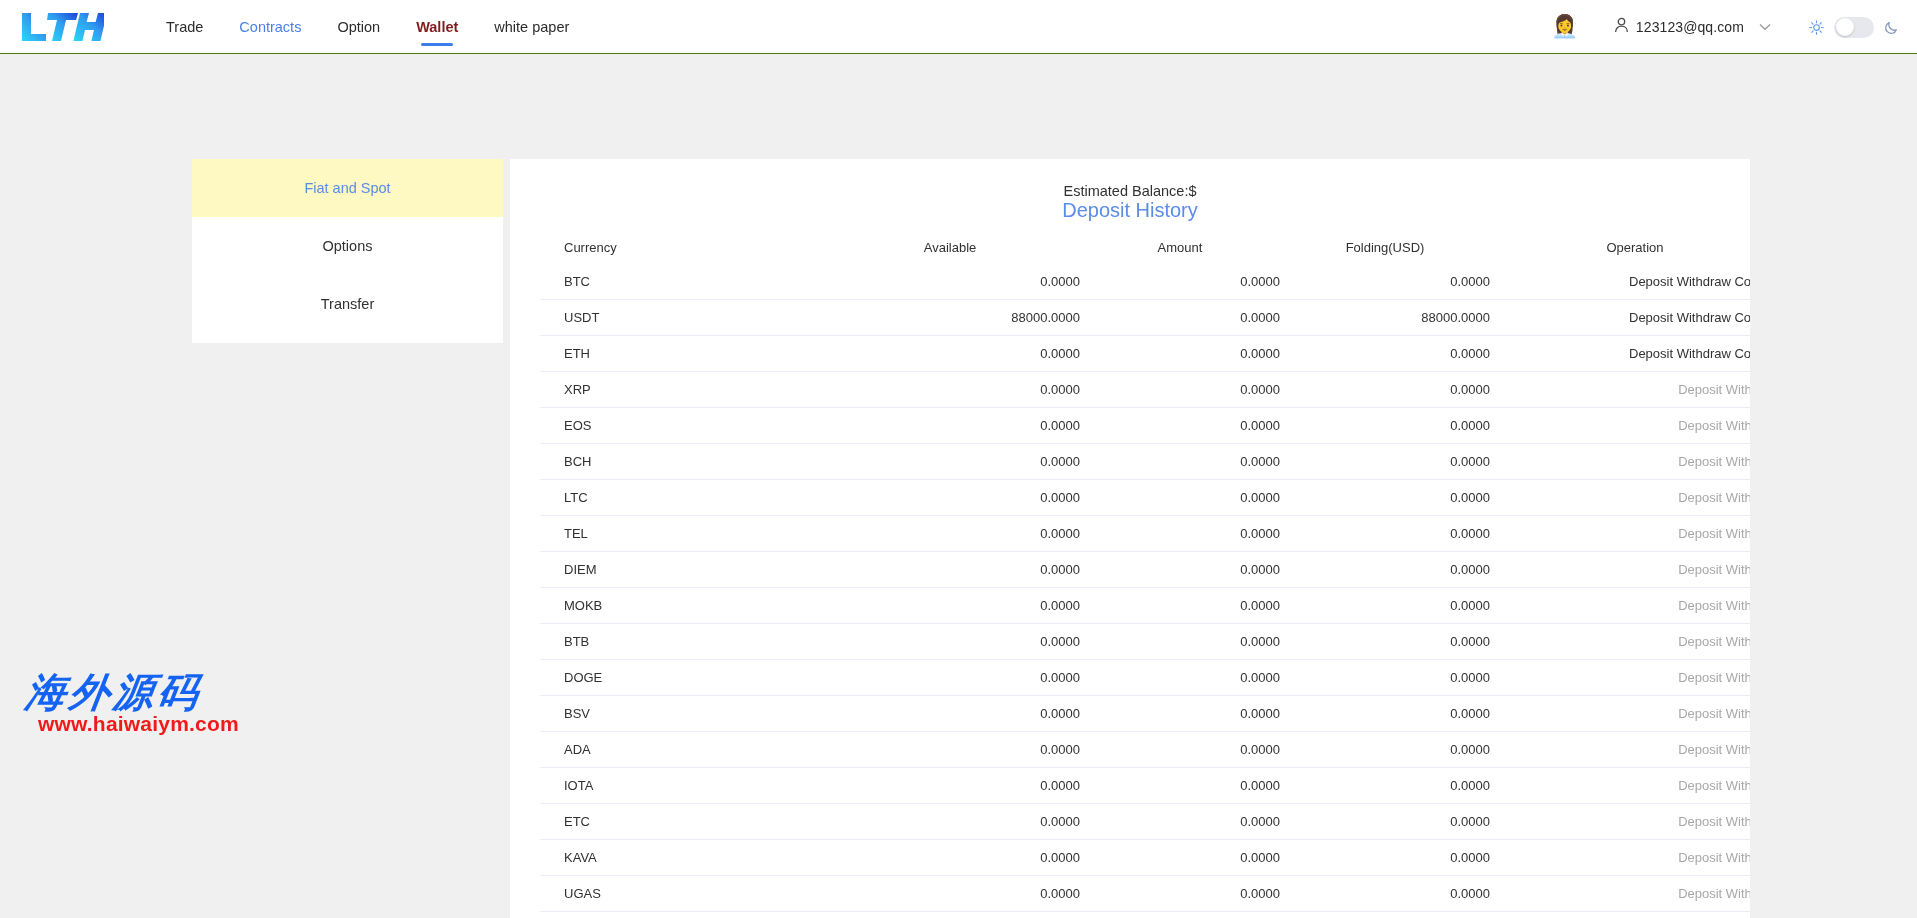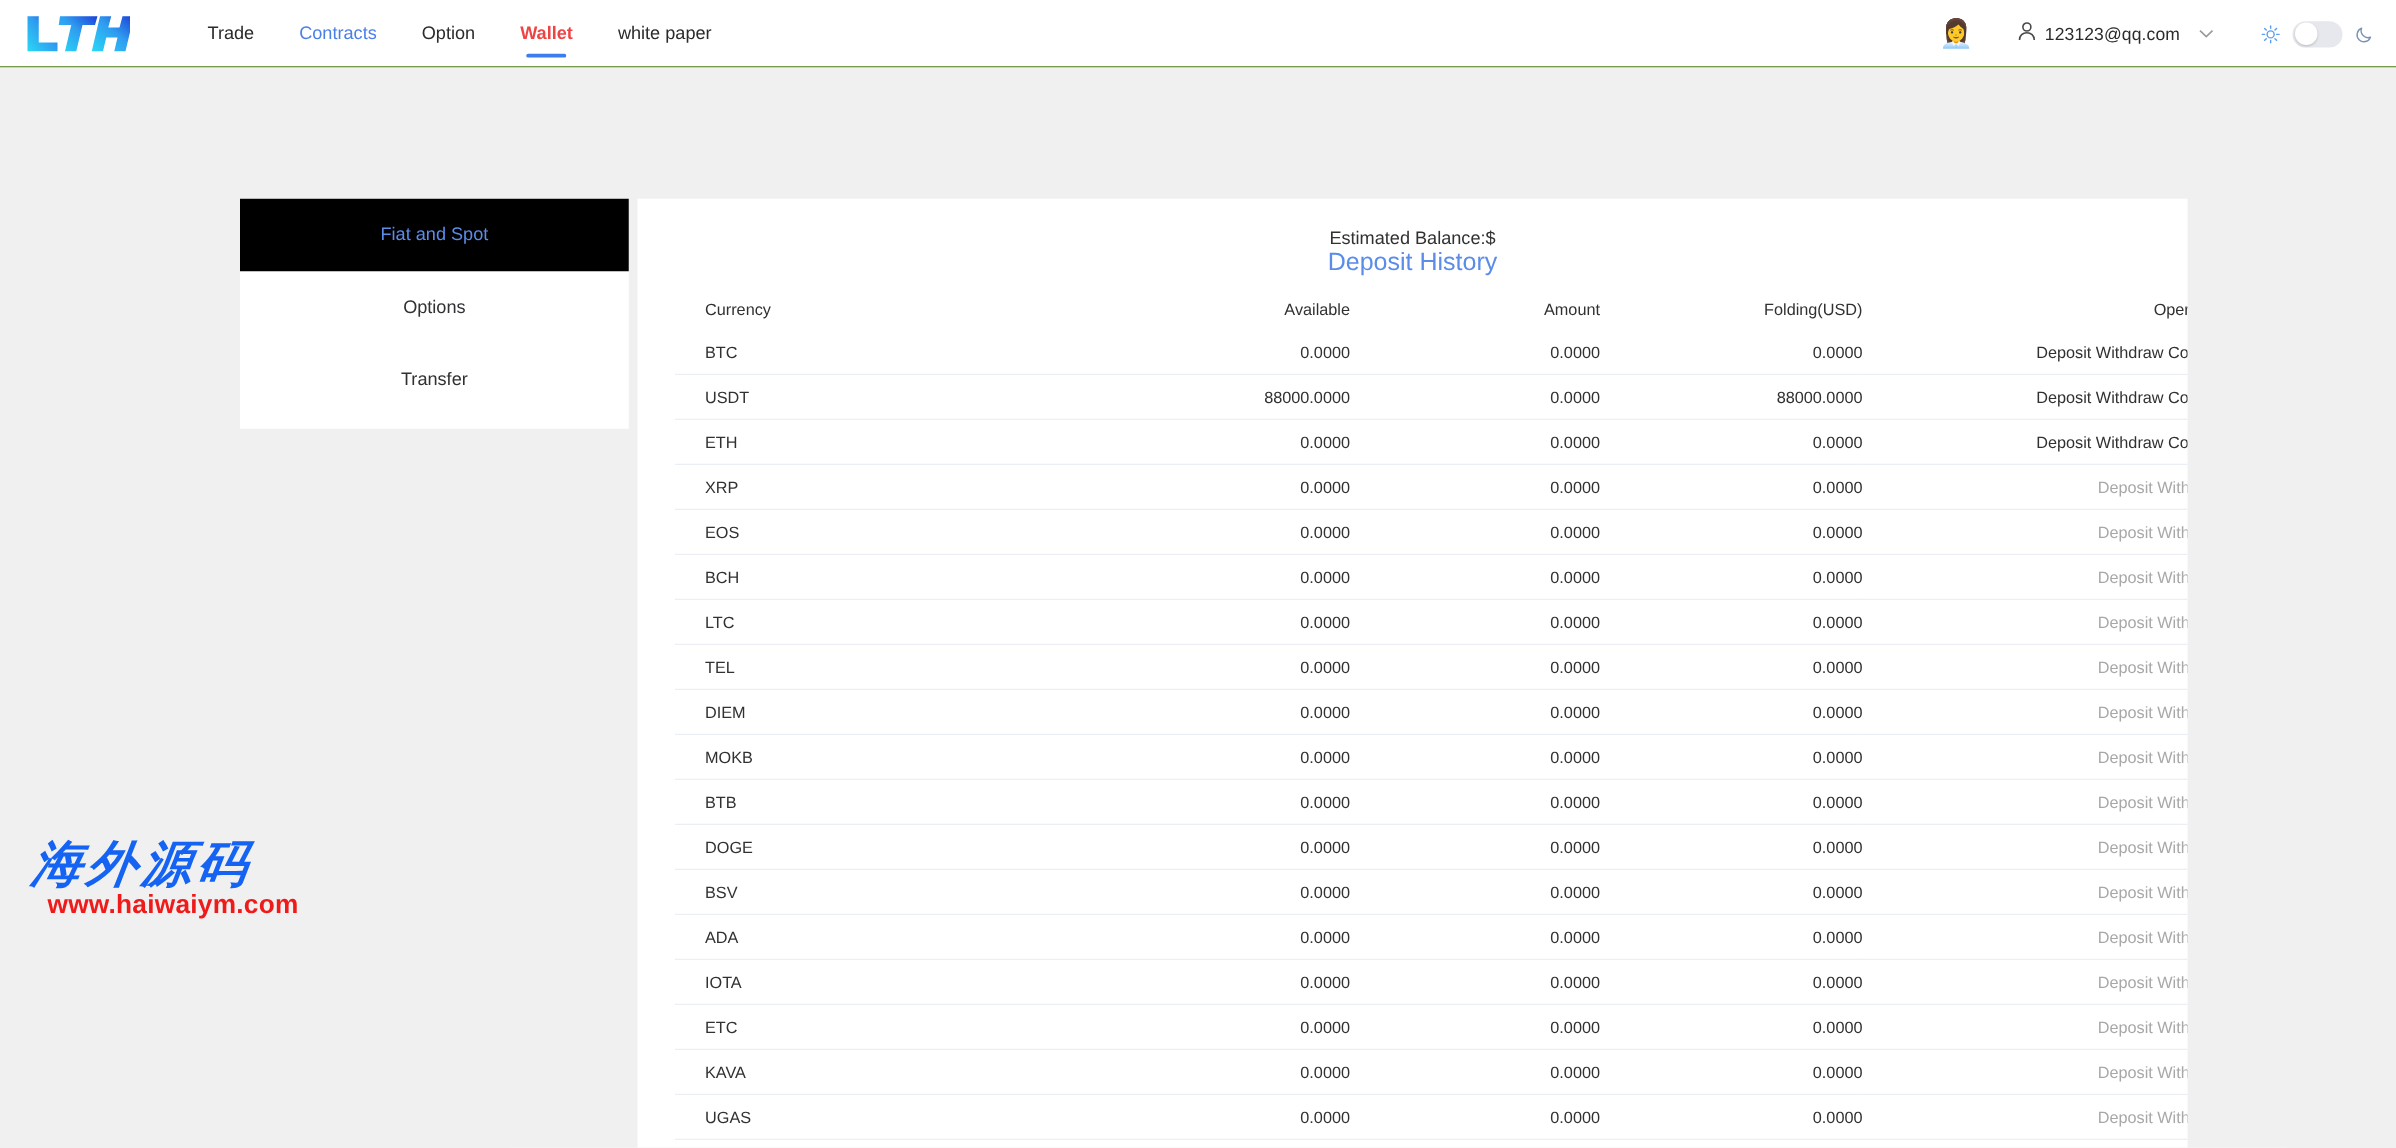--- a/index.html
+++ b/index.html
@@ -38,21 +38,21 @@
     position: relative;
     font-size: 14.5px;
     color: #2b2b2b;
     padding: 0 18px;
     height: 54px;
     line-height: 54px;
     cursor: pointer;
     white-space: nowrap;
   }
   .nav-item.blue { color: #4a7fe8; }
-  .nav-item.active { color: #ef4444; font-weight: bold; }
+  .nav-item.active { color: #7f1d1d; font-weight: bold; }
   .nav-item.active:after {
     content: "";
     position: absolute;
     left: 50%;
     transform: translateX(-50%);
     bottom: 8px;
     width: 32px;
     height: 2.5px;
     background: #3c7ced;
     border-radius: 2px;
@@ -137,21 +137,21 @@
   .side-item {
     height: 58px;
     display: flex;
     align-items: center;
     justify-content: center;
     font-size: 14.5px;
     color: #303133;
     cursor: pointer;
   }
   .side-item.active {
-    background: #000000;
+    background: #fef9c3;
     color: #5a8ce8;
   }
 
   
   .panel {
     width: 1240px;
     margin-left: 7px;
     background: #ffffff;
     padding: 24px 30px 0 30px;
     height: 815px;
@@ -178,21 +178,21 @@
   table.wallet {
     width: 100%;
     border-collapse: collapse;
     table-layout: fixed;
   }
   table.wallet th {
     font-size: 13px;
     font-weight: normal;
     color: #303133;
     padding: 9px 0;
-    text-align: right;
+    text-align: center;
   }
   table.wallet th.c-cur, table.wallet td.c-cur { text-align: left; width: 280px; padding-left: 24px; }
   table.wallet th.c-avail, table.wallet td.c-avail { width: 260px; }
   table.wallet th.c-amt,  table.wallet td.c-amt  { width: 200px; }
   table.wallet th.c-fold, table.wallet td.c-fold { width: 210px; }
   table.wallet th.c-op,   table.wallet td.c-op   { width: 290px; }
 
   table.wallet td {
     font-size: 13px;
     color: #303133;

